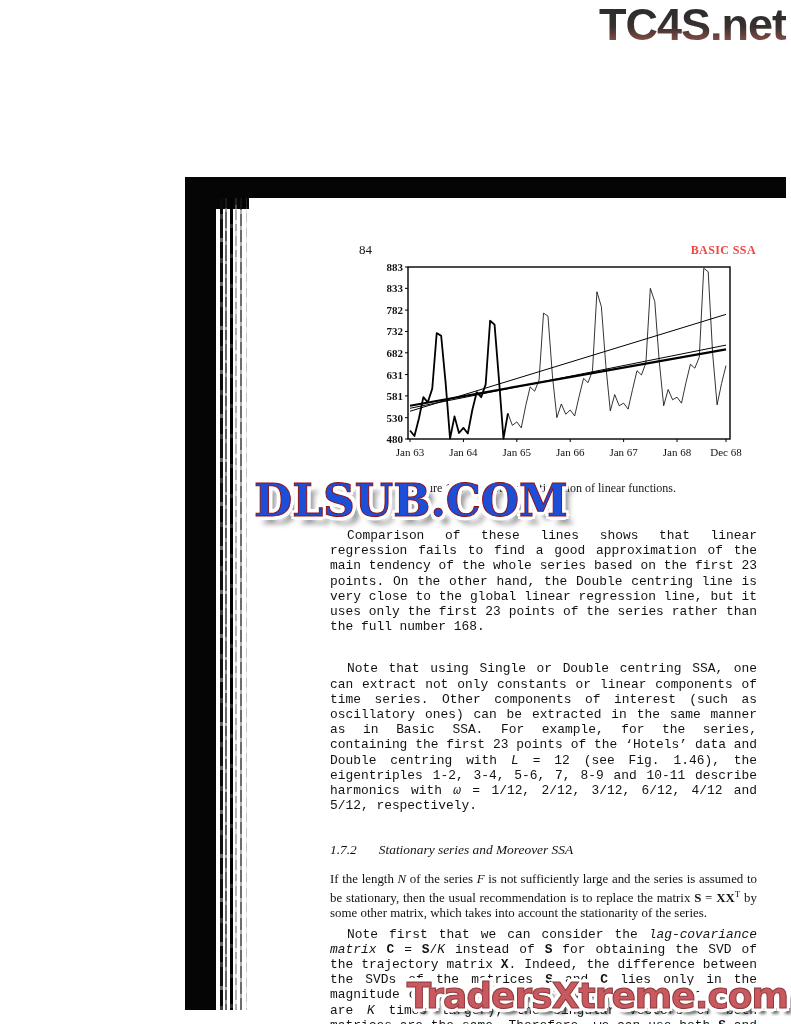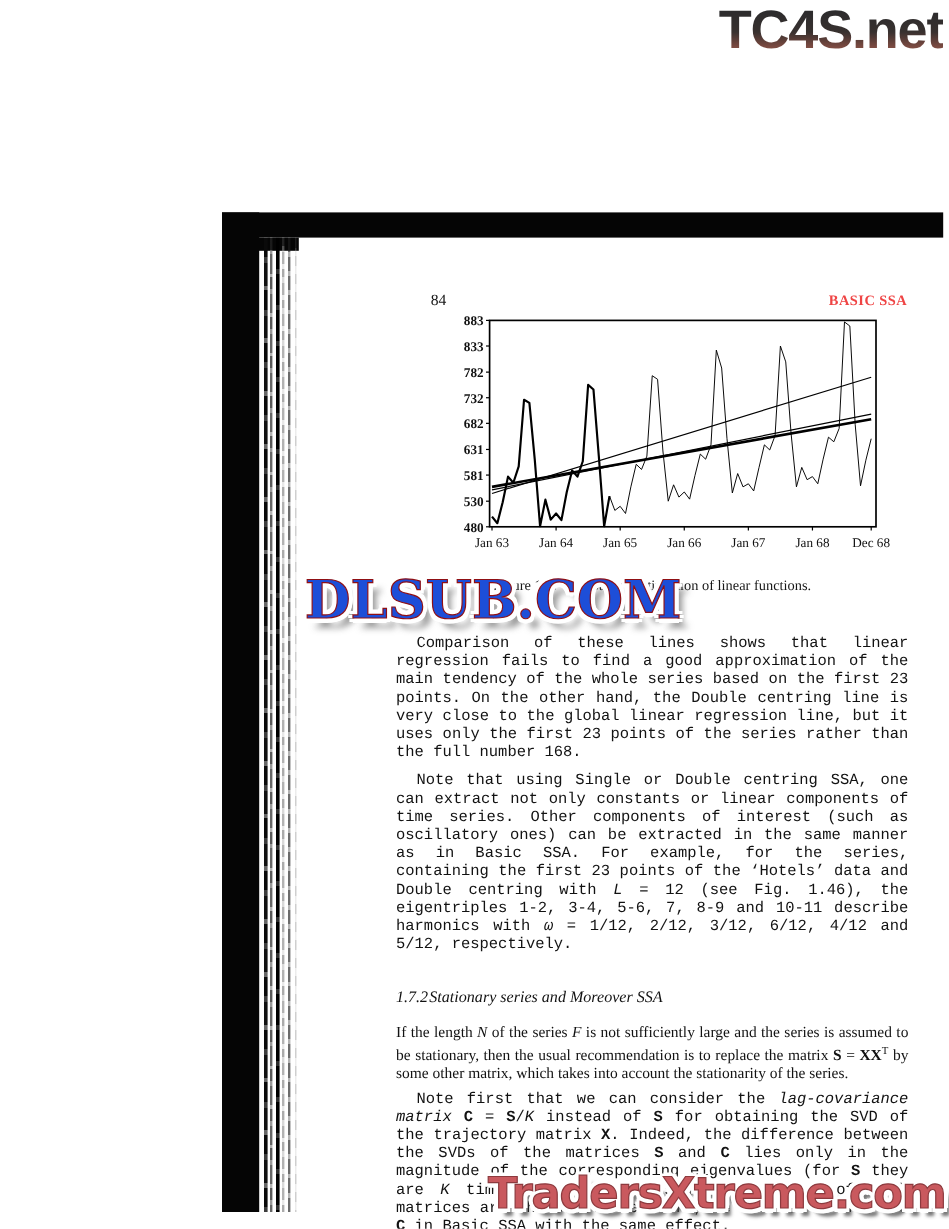--- a/index.html
+++ b/index.html
@@ -48,24 +48,24 @@
   
   .caption{position:absolute;left:330px;top:481px;width:427px;text-align:center;
     font-size:12px;color:#181818;}
   .caption .cap-title{margin-left:18px;}
 
   
   .bodytext{position:absolute;left:330px;top:528px;width:427px;
     font-size:12.9px;line-height:15.2px;text-align:justify;color:#121212;}
   .bodytext p{margin:0;}
   .bodytext p.ind{text-indent:17px;font-family:Liberation Mono, monospace;}
-  .bodytext p.gap{margin-top:8px;}
+  .bodytext p.gap{margin-top:27px;}
   .bodytext p.gap-sm{margin-top:5px;}
   .bodytext .sect{margin:29px 0 14px;font-size:13.4px;font-weight:normal;font-style:italic;}
-  .bodytext .sect .sect-num{margin-right:1px;}
+  .bodytext .sect .sect-num{margin-right:22px;}
   .bodytext sup{font-size:9px;}
 </style>
 </head>
 <body>
 
 <div class="wm-top">TC4S.net</div>
 
 <div class="bar-top"></div>
 <div class="bar-left"></div>
 <div class="streaks">

